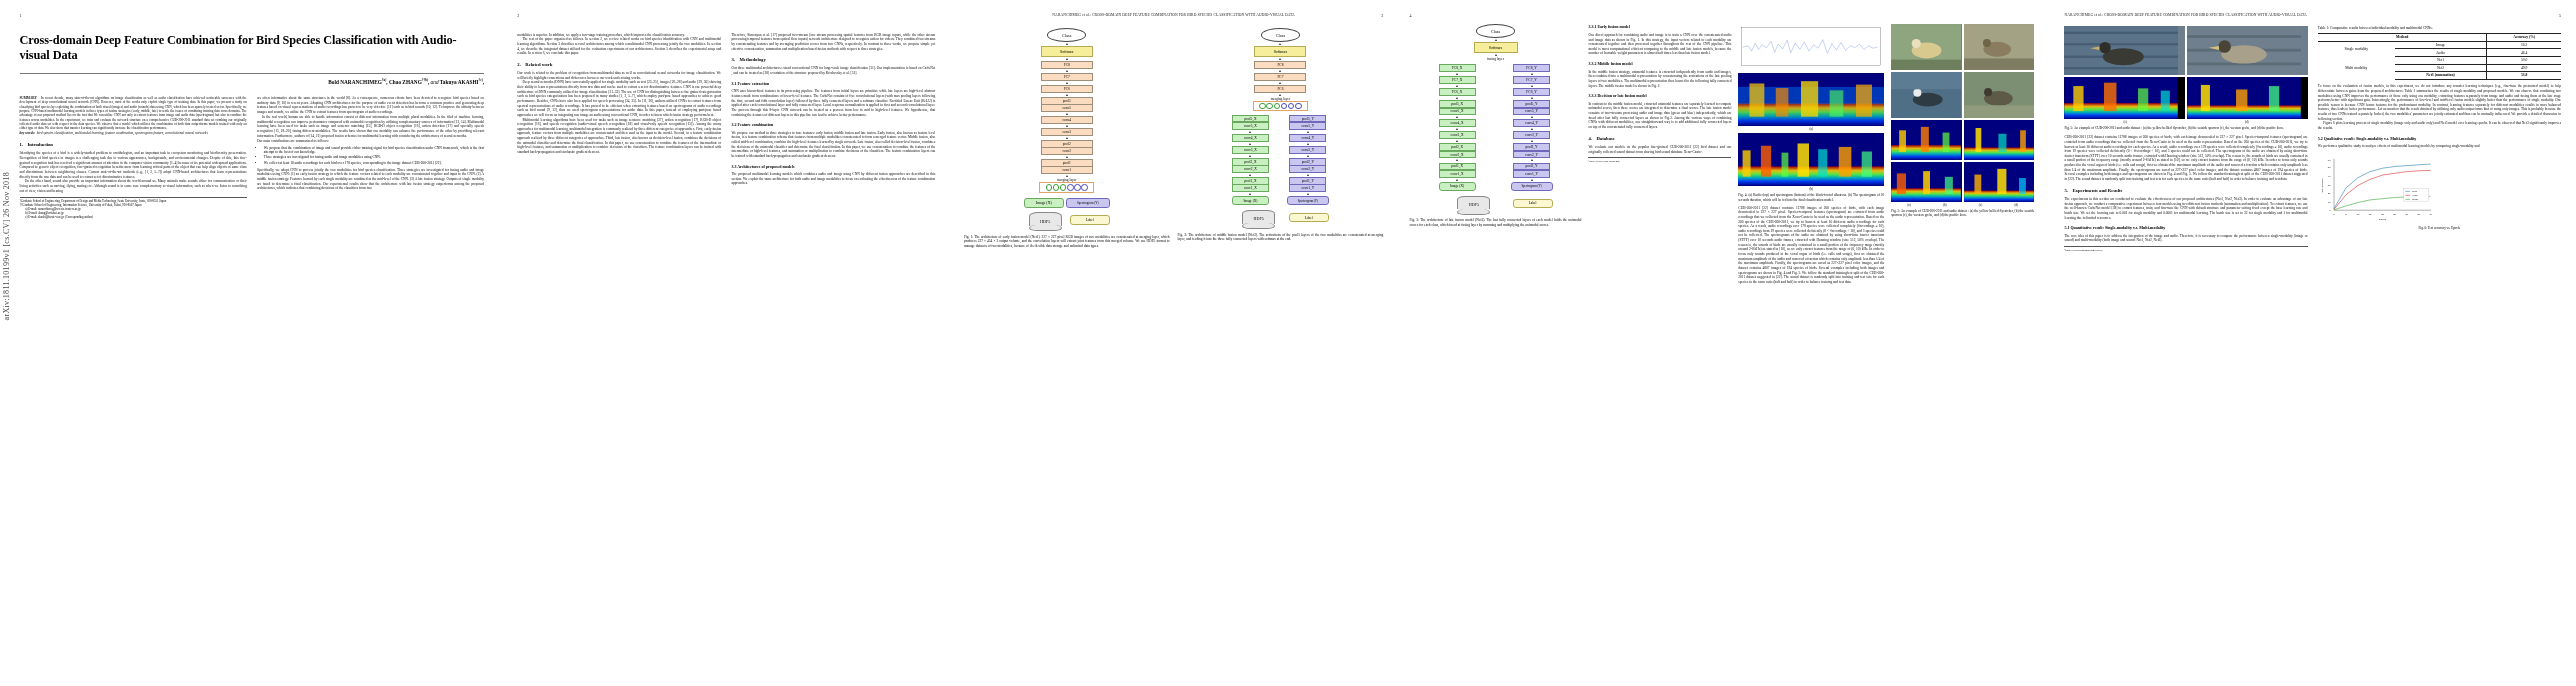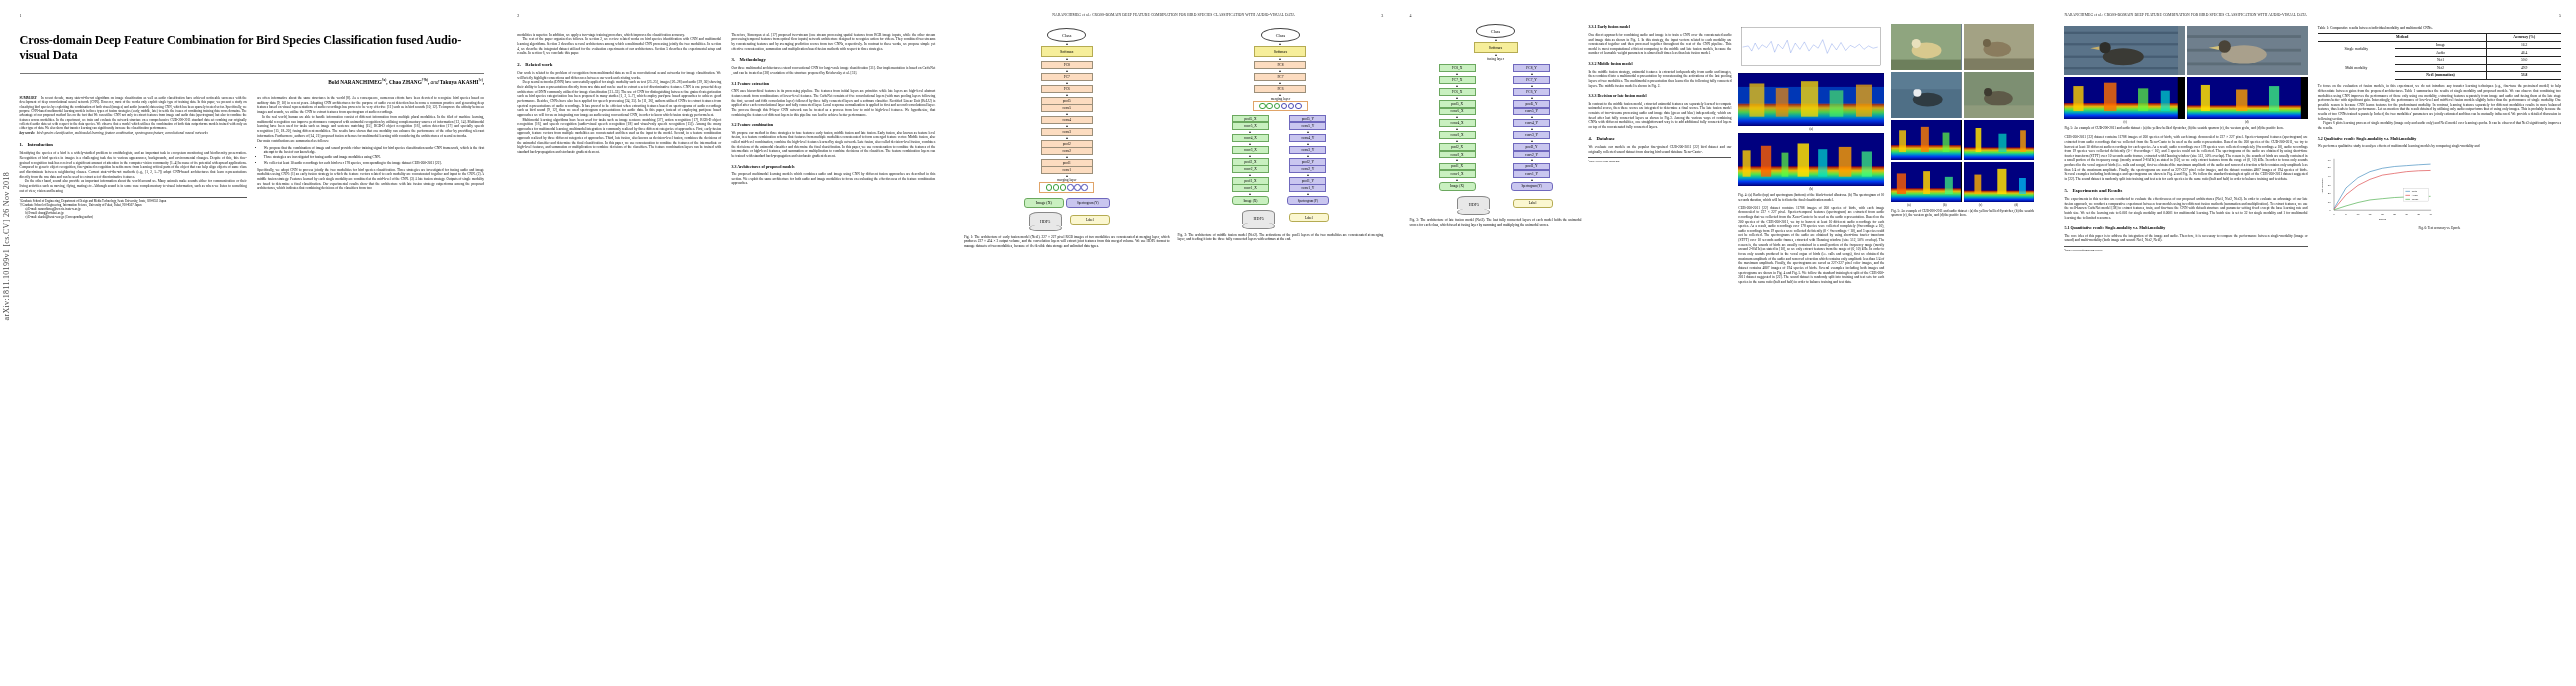--- a/index.html
+++ b/index.html
@@ -75,21 +75,21 @@
   .footnoteline{border-top:0.6px solid #555;margin-top:2.9px;padding-top:1.7px;font-size:2.8px;line-height:1.3;}
 </style>
 </head>
 <body>
 
 <div class="sheet-row">
 
   <div class="page p1">
     <div class="arxiv">arXiv:1811.10199v1  [cs.CV]  26 Nov 2018</div>
     <div class="pgnum">1</div>
-    <div class="title">Cross-domain Deep Feature Combination for Bird Species Classification fused Audio-visual Data</div>
+    <div class="title">Cross-domain Deep Feature Combination for Bird Species Classification with Audio-visual Data</div>
     <div class="rule"></div>
     <div class="authors">Bold NARANCHIMEG<sup>†a)</sup>, Chao ZHANG<sup>††b)</sup>, <span class="it">and</span> Takuya AKASHI<sup>†c)</sup>,</div>
 
     <div class="cols2" style="margin-top:11.4px;">
       <div class="col">
         <p class="abs"><b>SUMMARY</b>&nbsp;&nbsp;&nbsp;<span>In recent decade, many state-of-the-art algorithms on image classification as well as audio classification have achieved noticeable successes with the development of deep convolutional neural network (CNN). However, most of the works only exploit single type of training data. In this paper, we present a study on classifying bird species by exploiting the combination of both visual (images) and audio (sounds) data using CNN, which has been sparsely treated so far. Specifically, we propose CNN-based multimodal learning models in three types of fusion strategies (early, middle, late) to settle the issues of combining training data cross domains. The advantage of our proposed method lies on the fact that We can utilize CNN not only to extract features from image and audio data (spectrogram) but also to combine the features across modalities. In the experiment, we train and evaluate the network structure on a comprehensive CUB-200-2011 standard data set combing our originally collected audio data set with respect to the data species. We observe that a model which utilizes the combination of both data outperforms models trained with only an either type of data. We also show that transfer learning can significantly increase the classification performance.</span></p>
         <p class="kw"><b>key words:</b>&nbsp;&nbsp;<span>bird species classification, multimodal learning, feature combination, spectrogram feature, convolutional neural networks</span></p>
 
         <h2 class="sec"><span class="sec-num">1.</span><span>Introduction</span></h2>
         <p>Identifying the species of a bird is a widely-studied problem to ornithologists, and an important task in ecosystem monitoring and biodiversity preservation. Recognition of bird species in images is a challenging task due to various appearances, backgrounds, and environmental changes. Despite of this, this fine-grained recognition task has received a significant amount of attention in the computer vision community [1–4] because of its potential widespread applications. Compared to generic object recognition, fine-grained recognition benefits more from learning critical parts of the object that can help align objects of same class and discriminate between neighboring classes. Current state-of-the-art methods (e.g., [1, 2, 5–7]) adopt CNN-based architectures that learn representations directly from the raw data and can be used to extract set of discriminative features.</p>

